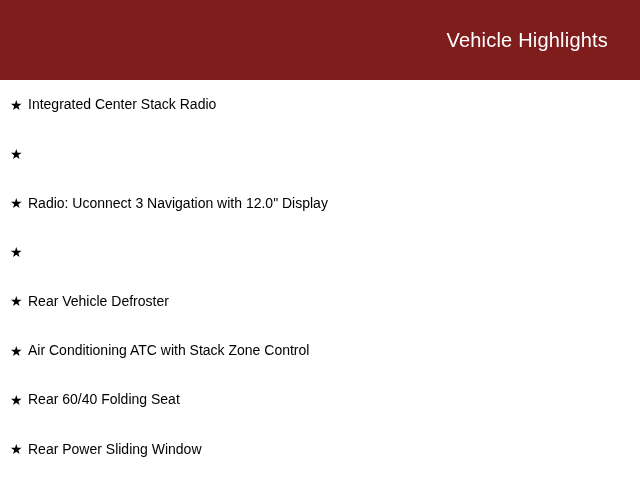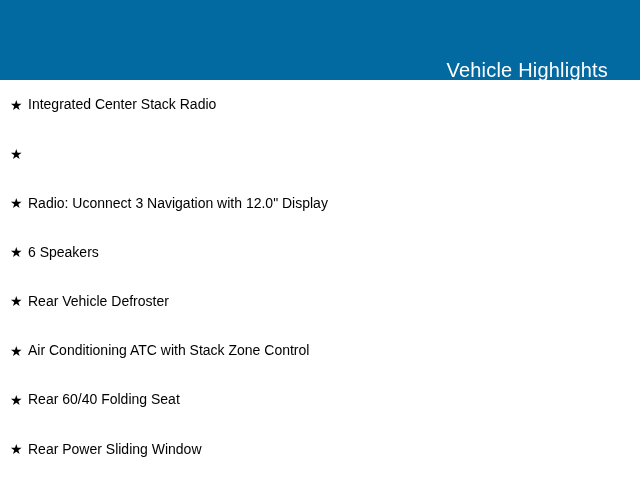--- a/index.html
+++ b/index.html
@@ -15,23 +15,23 @@
   }
   .page {
     position: relative;
     width: 640px;
     height: 480px;
     background: #ffffff;
   }
   .header {
     width: 640px;
     height: 80px;
-    background: #0369a1;
+    background: #7f1d1d;
     display: flex;
-    align-items: flex-end;
+    align-items: center;
     justify-content: flex-end;
     box-sizing: border-box;
     padding-right: 32px;
   }
   .header-title {
     color: #ffffff;
     font-size: 20px;
     font-weight: normal;
     letter-spacing: 0.2px;
     line-height: 1;
@@ -83,21 +83,20 @@
       <span class="bullet-icon">★</span>
     </li>
 
     <li class="highlight-item">
       <span class="bullet-icon">★</span>
       <span class="highlight-label">Radio: Uconnect 3 Navigation with 12.0" Display</span>
     </li>
 
     <li class="highlight-item">
       <span class="bullet-icon">★</span>
-      <span class="highlight-label">6 Speakers</span>
     </li>
 
     <li class="highlight-item">
       <span class="bullet-icon">★</span>
       <span class="highlight-label">Rear Vehicle Defroster</span>
     </li>
 
     <li class="highlight-item">
       <span class="bullet-icon">★</span>
       <span class="highlight-label">Air Conditioning ATC with Stack Zone Control</span>

